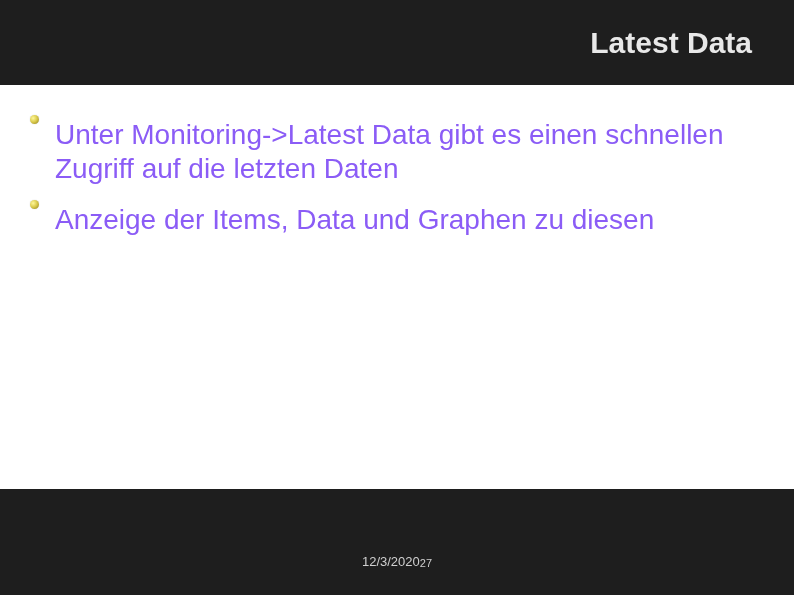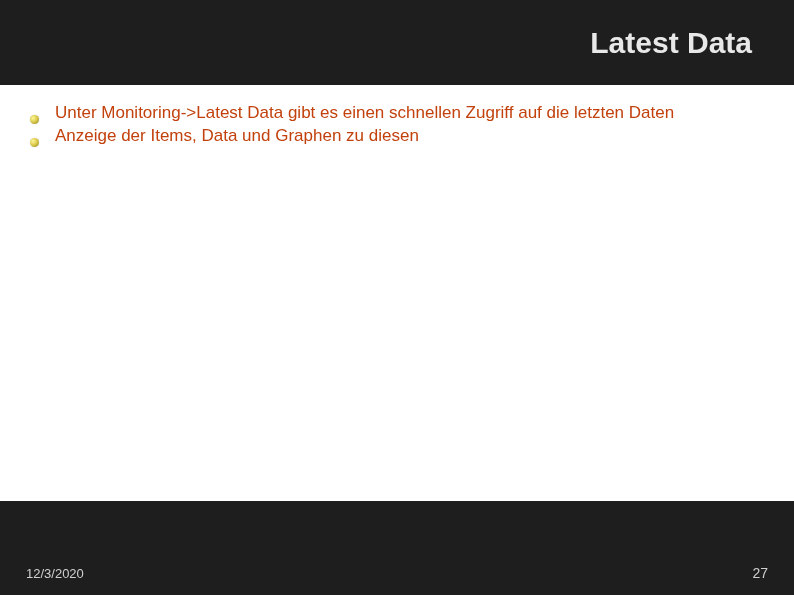--- a/index.html
+++ b/index.html
@@ -46,43 +46,44 @@
     width: 9px;
     height: 9px;
     border-radius: 50%;
     background: radial-gradient(circle at 35% 35%, #fff799 0%, #d9c94a 48%, #8a7a1a 100%);
     box-shadow: 0 0 1px rgba(0,0,0,0.3);
     flex-shrink: 0;
     margin-top: 12px;
     margin-right: 16px;
   }
   .bullet-text {
-    color: #c2410c;
-    font-size: 17px;
+    color: #8b5cf6;
+    font-size: 28px;
     line-height: 1.22;
+    margin-top: 15px;
   }
   .footer {
     width: 100%;
     height: 94px;
     background: #1e1e1e;
     position: absolute;
-    bottom: 0;
+    bottom: 12px;
     left: 0;
     display: flex;
     align-items: flex-end;
-    justify-content: space-between;
+    justify-content: center;
     padding: 0 26px 14px 26px;
   }
   .footer-date {
     color: #cfcfcf;
     font-size: 13px;
   }
   .footer-page {
     color: #cfcfcf;
-    font-size: 14px;
+    font-size: 11px;
   }
 </style>
 </head>
 <body>
 
 <div class="header">
   <div class="header-title">Latest Data</div>
 </div>
 
 <div class="content">

